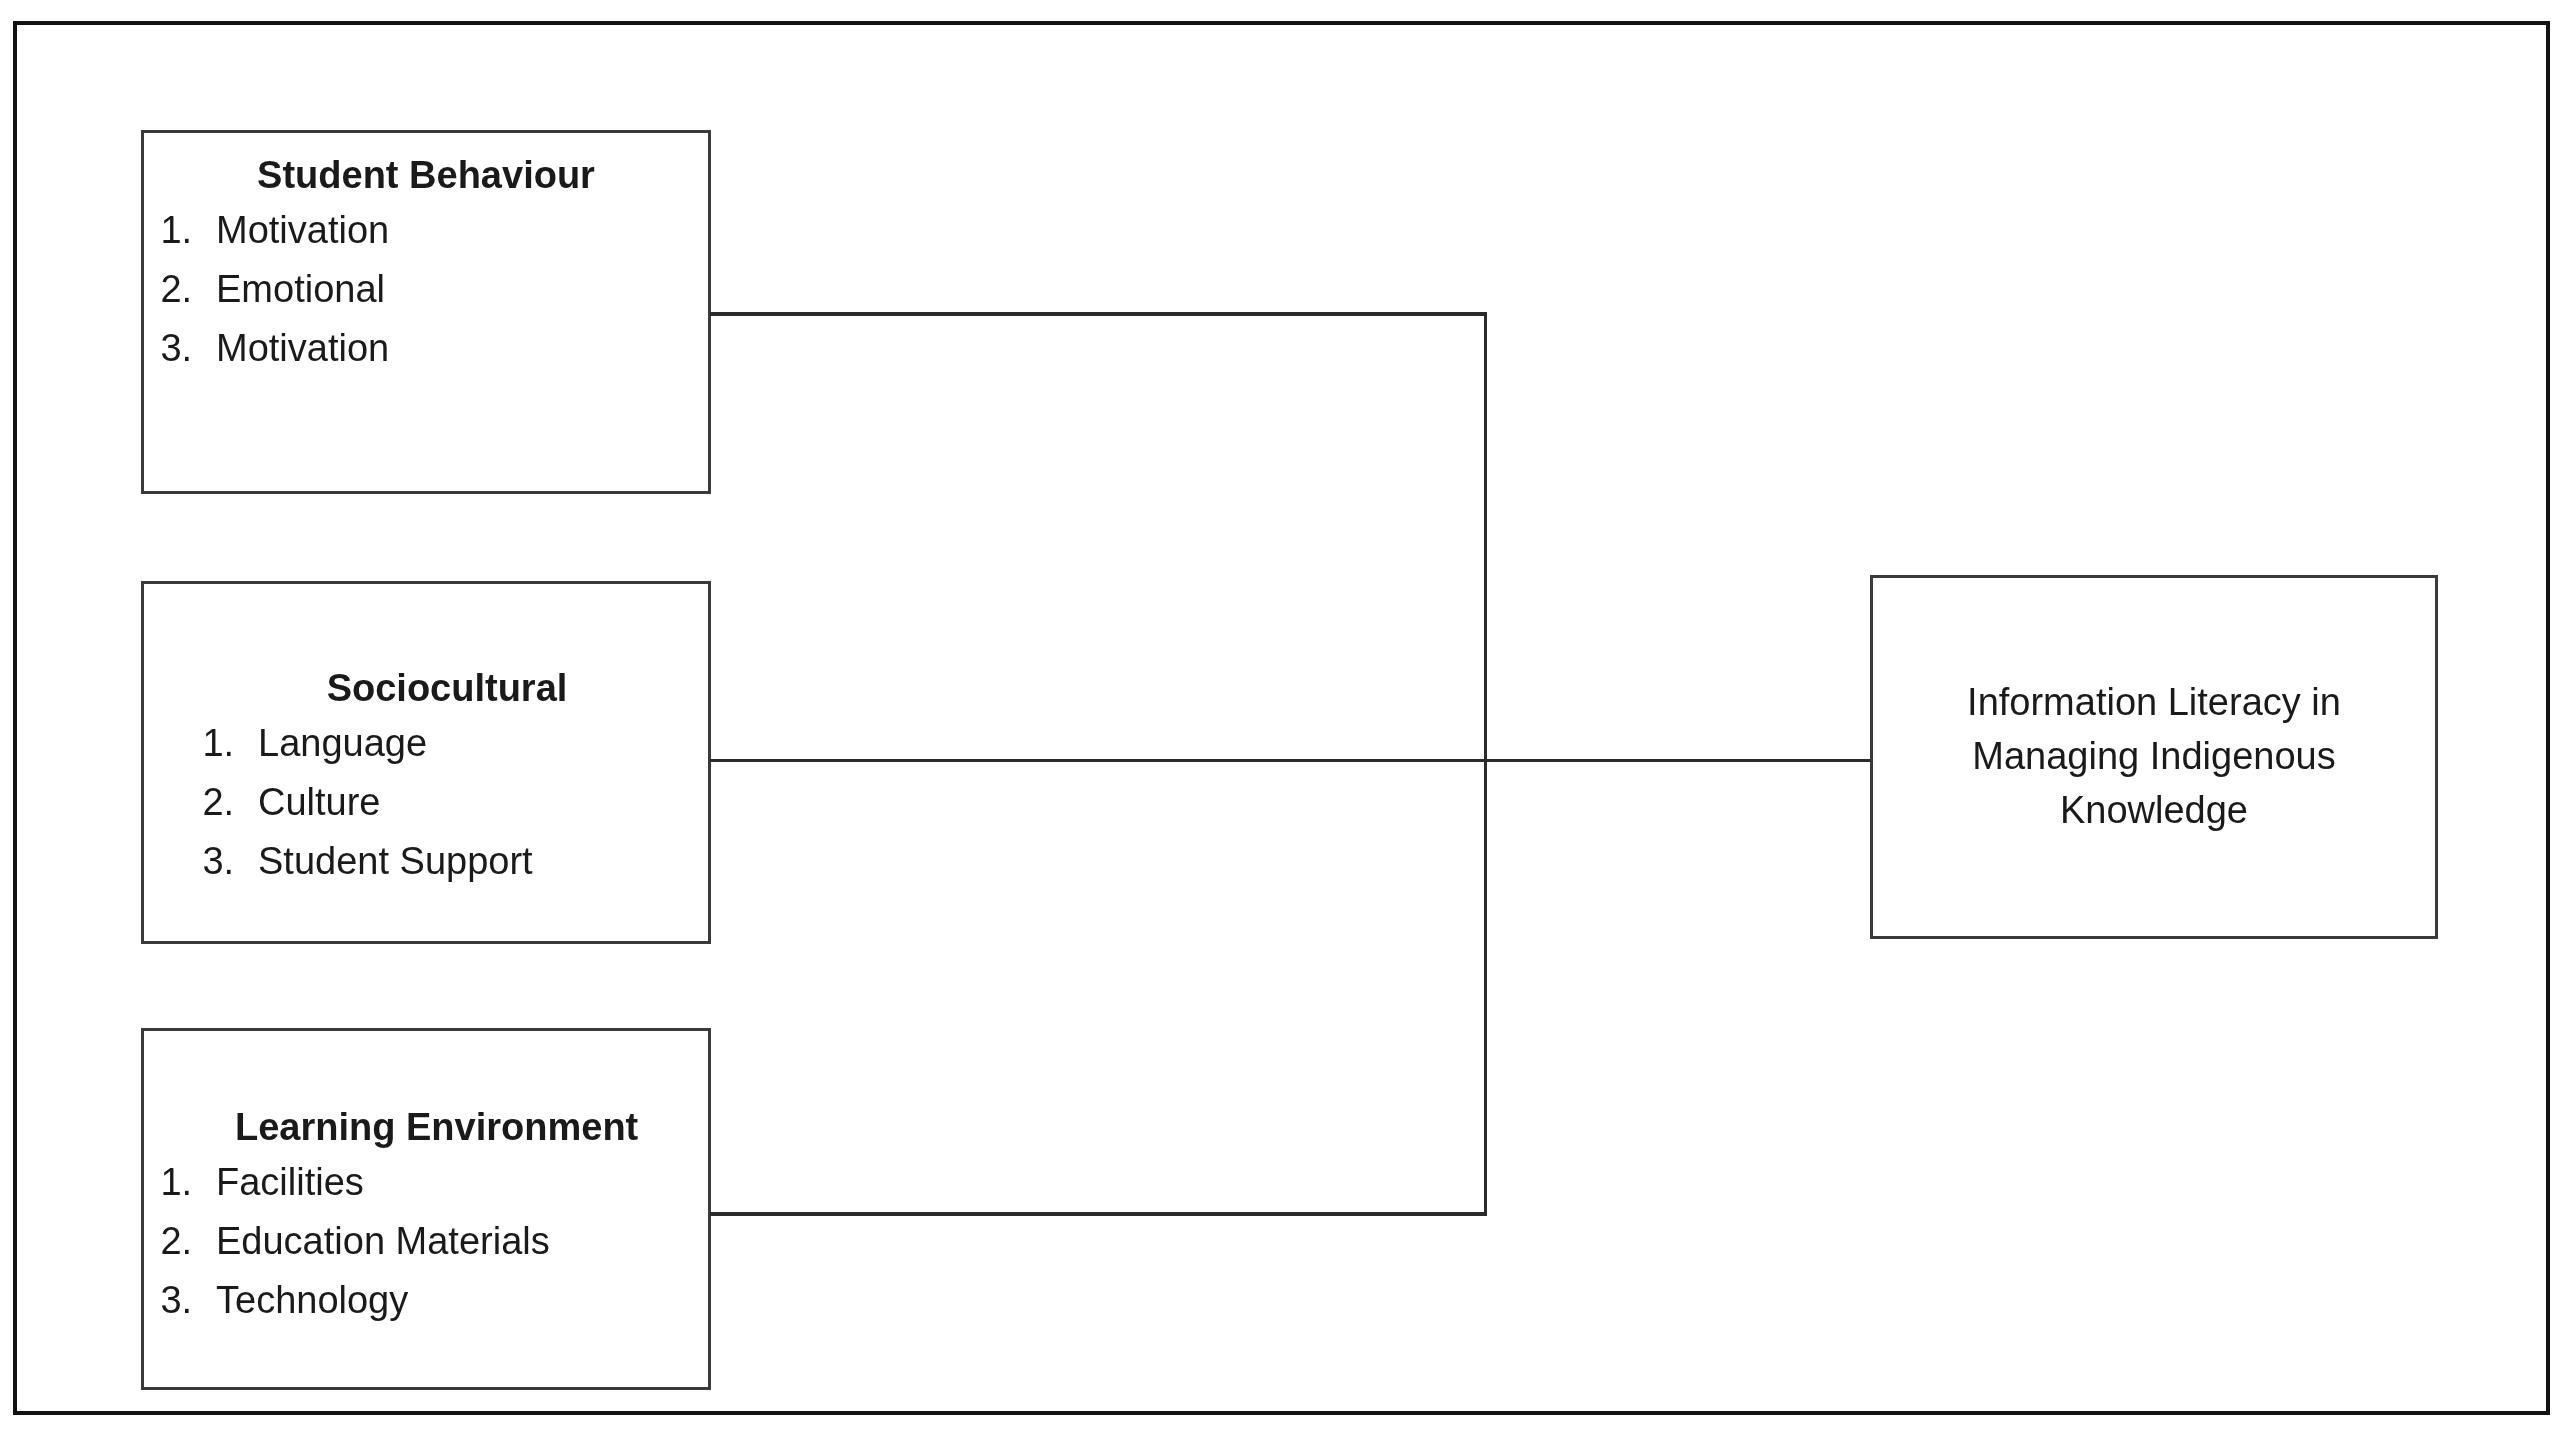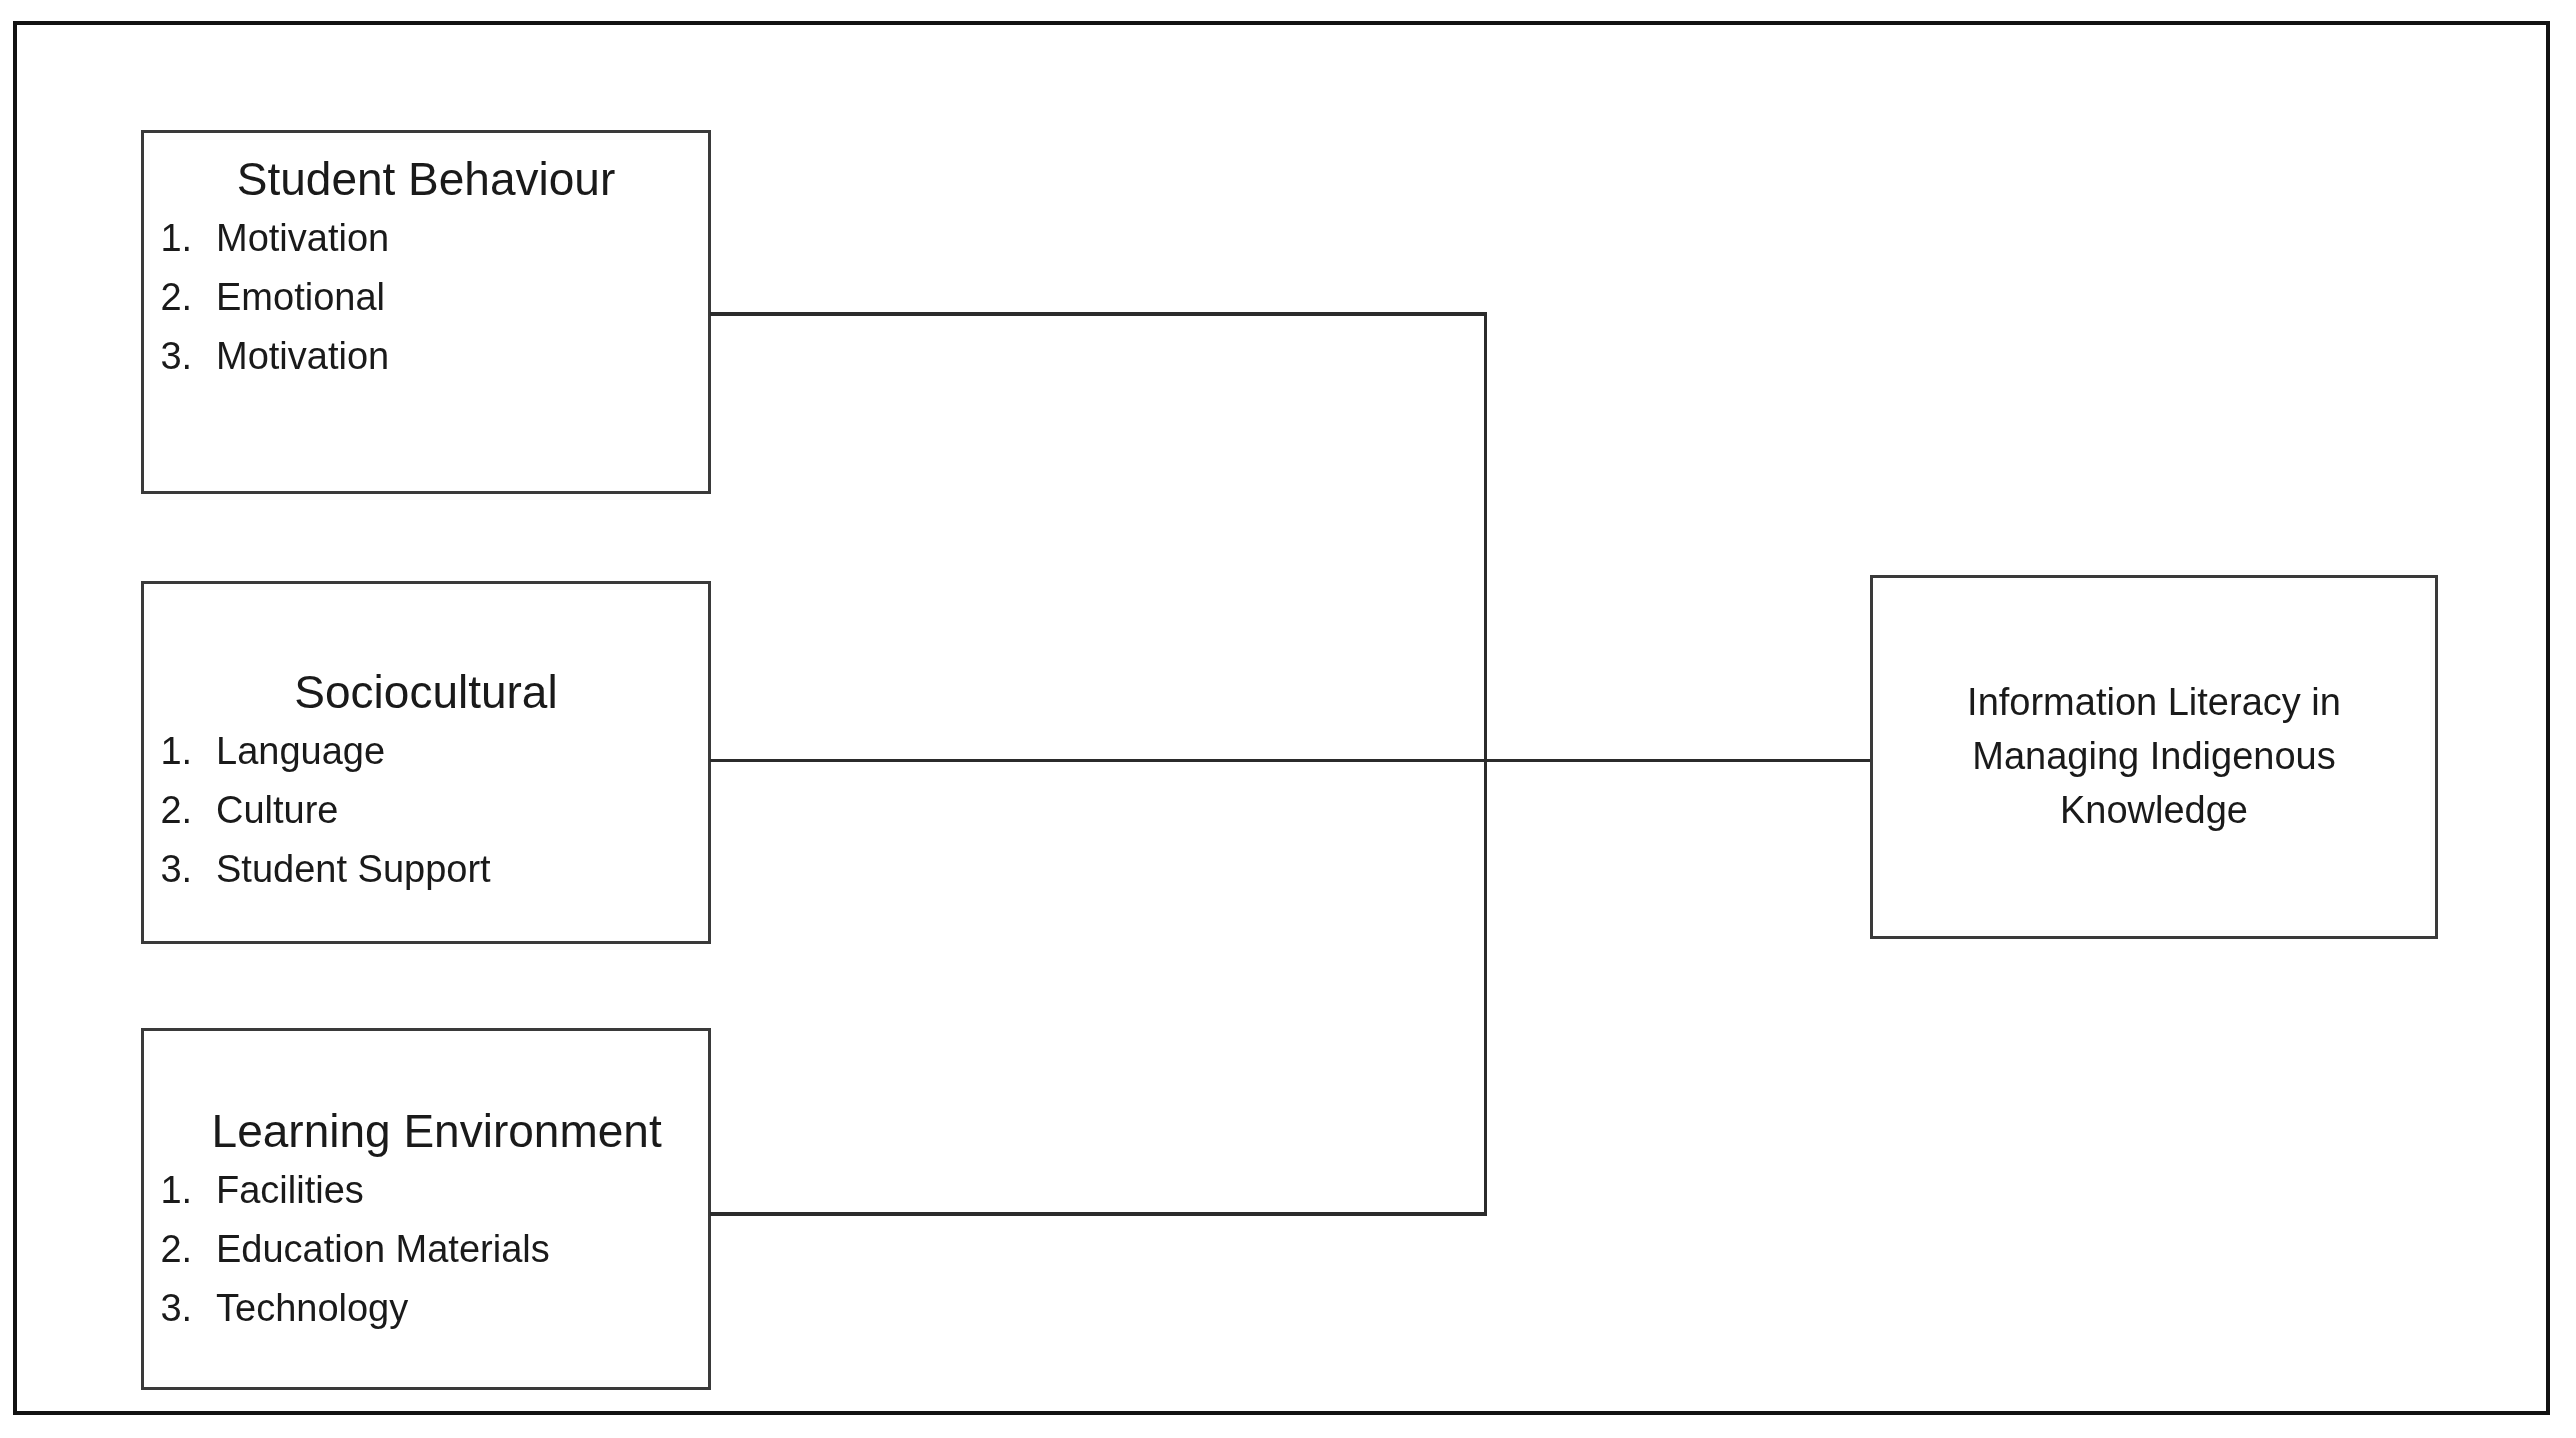--- a/index.html
+++ b/index.html
@@ -43,23 +43,24 @@
     border: 3.3px solid #3a3a3a;
     background: #ffffff;
     color: #1a1a1a;
   }
 
   .factor-box {
     padding: 0;
   }
 
   .box-title {
-    font-size: 46px;
+    font-size: 38px;
     line-height: 1.0;
     white-space: nowrap;
+    font-weight: bold;
   }
 
   .box-title.centered {
     text-align: center;
     padding: 0 38px;
   }
 
   .box-title.left {
     text-align: left;
     padding-left: 21.3px;
@@ -101,20 +102,21 @@
   #box-student-behaviour .box-title { margin-top: 23px; }
   #box-student-behaviour .num-list { margin-top: 16.4px; }
   #box-student-behaviour .num-list li { margin-bottom: 21.3px; }
 
   
   #box-sociocultural {
     left: 124px;
     top: 556px;
     width: 570px;
     height: 363px;
+    padding-left: 42px;
   }
   #box-sociocultural .box-title { margin-top: 85px; }
   #box-sociocultural .num-list { margin-top: 16.4px; }
   #box-sociocultural .num-list li { margin-bottom: 21.3px; }
 
   
   #box-learning-environment {
     left: 124px;
     top: 1003px;
     width: 570px;

